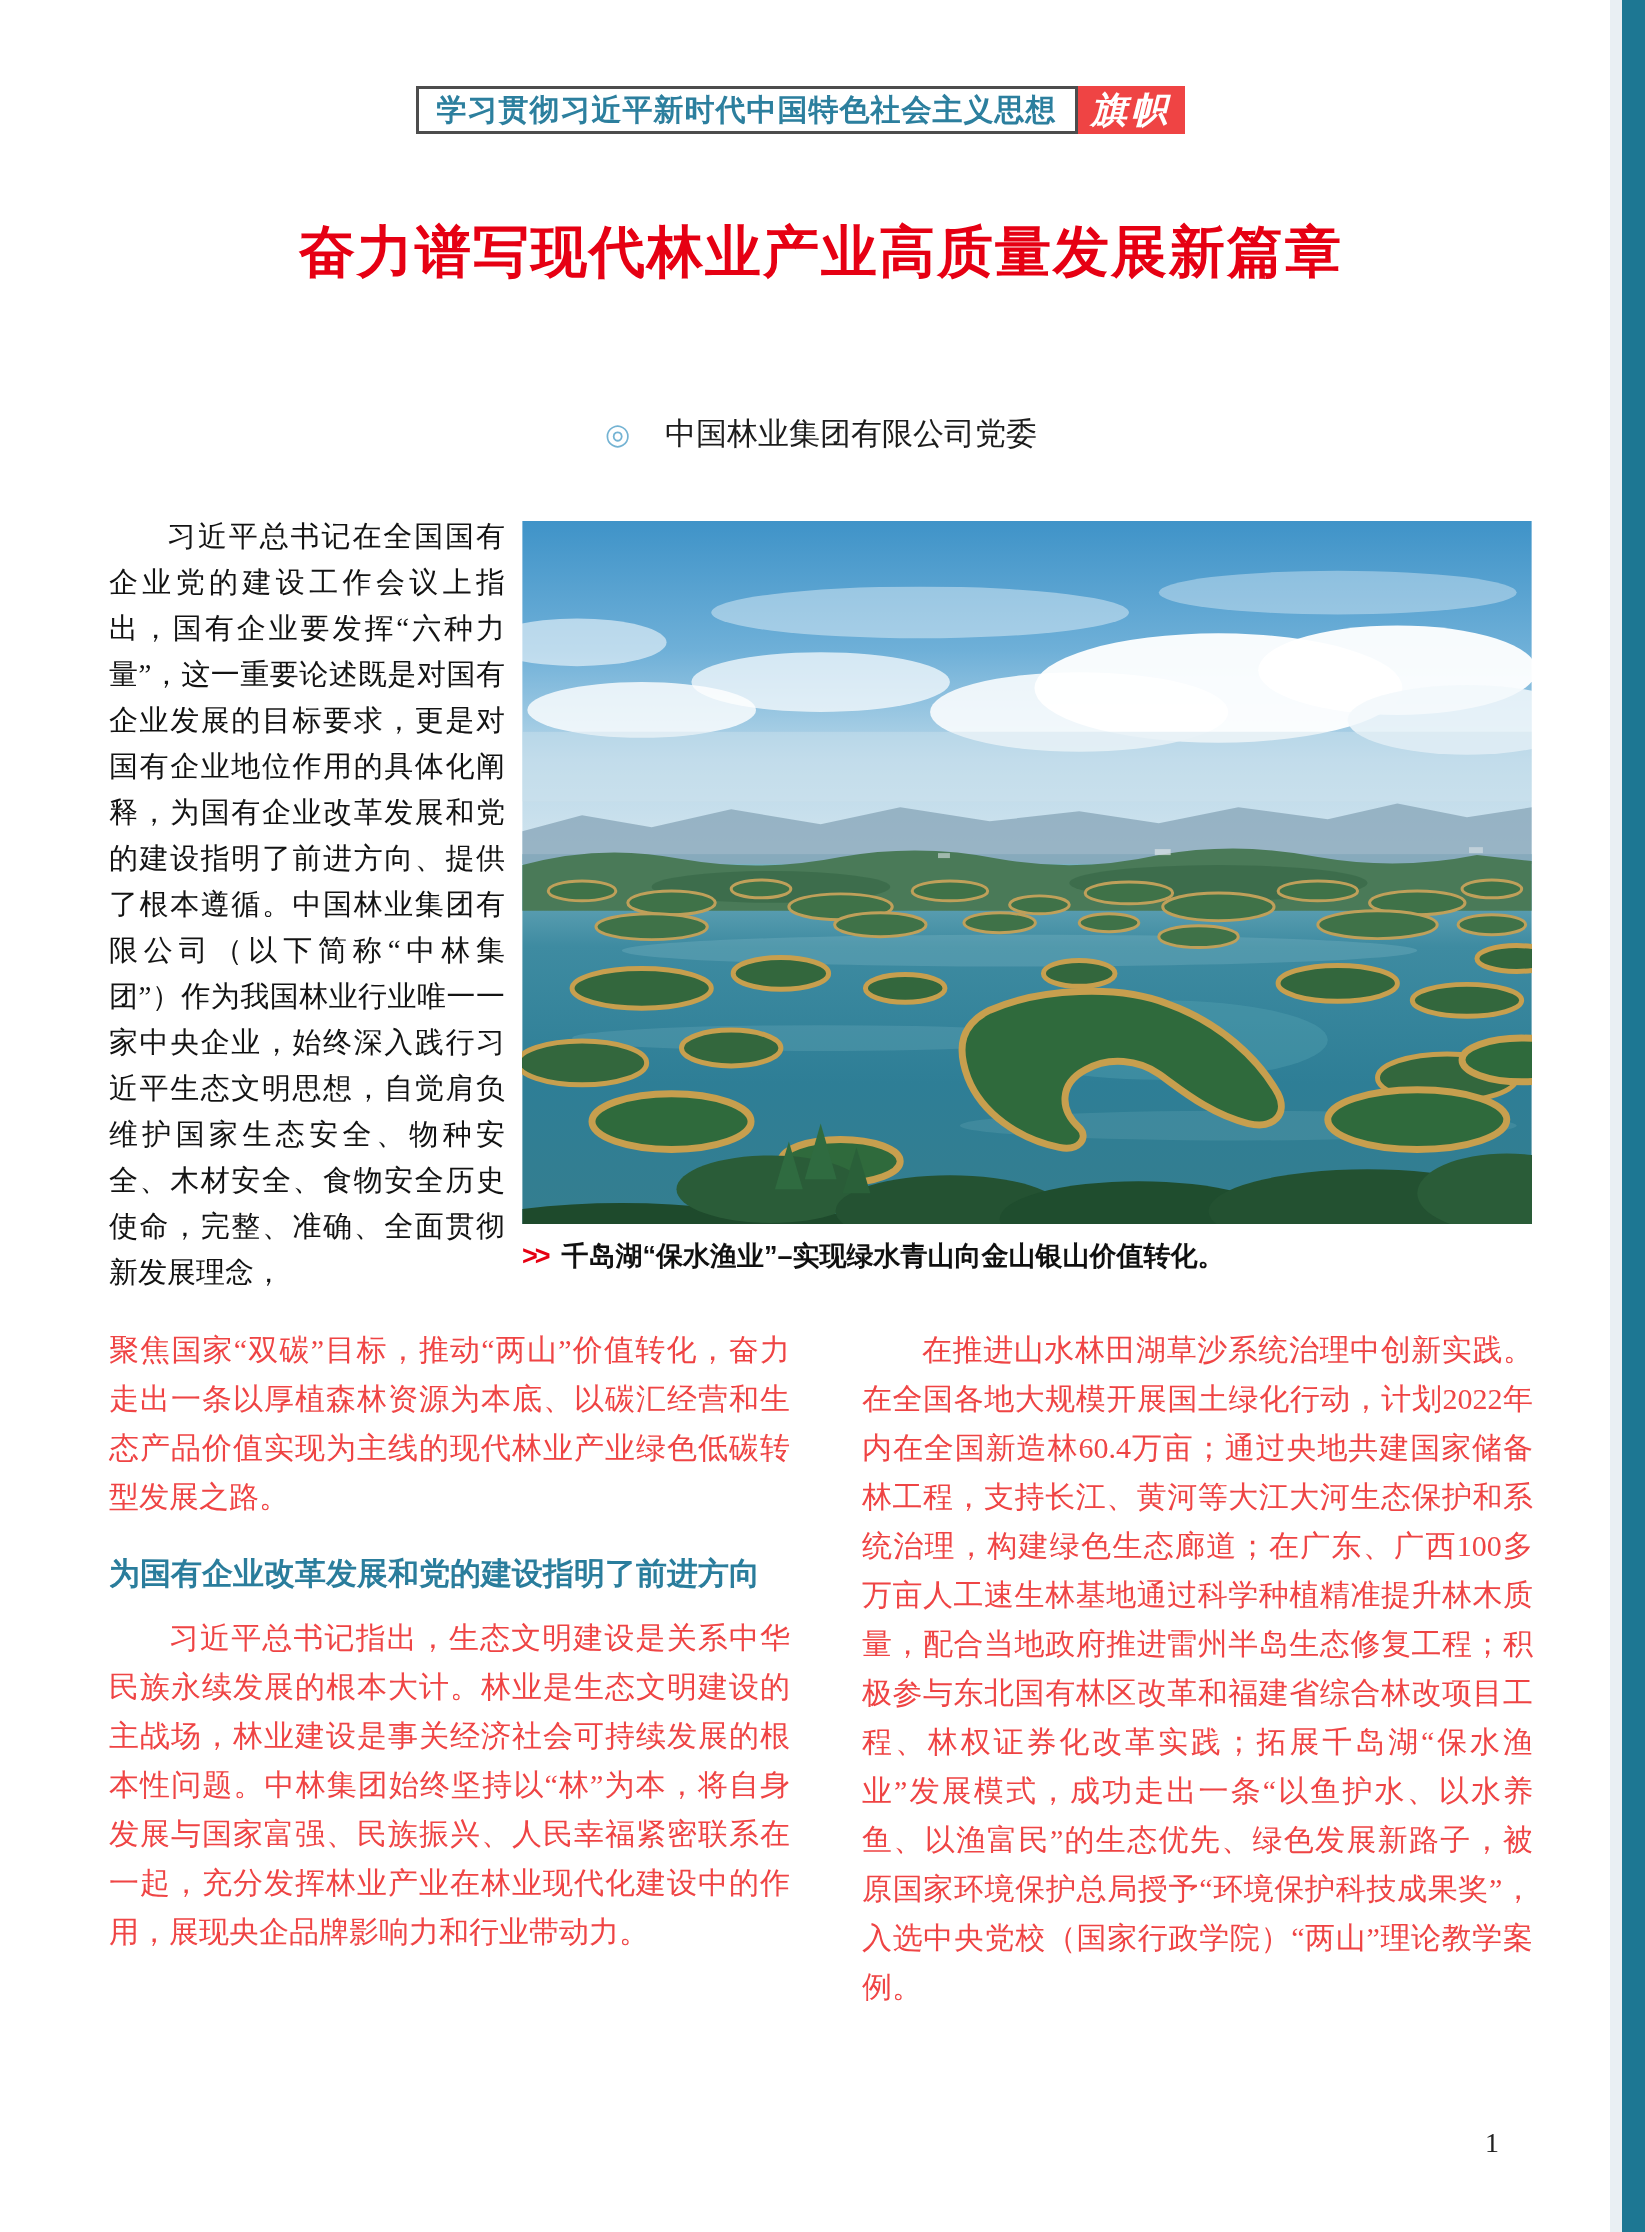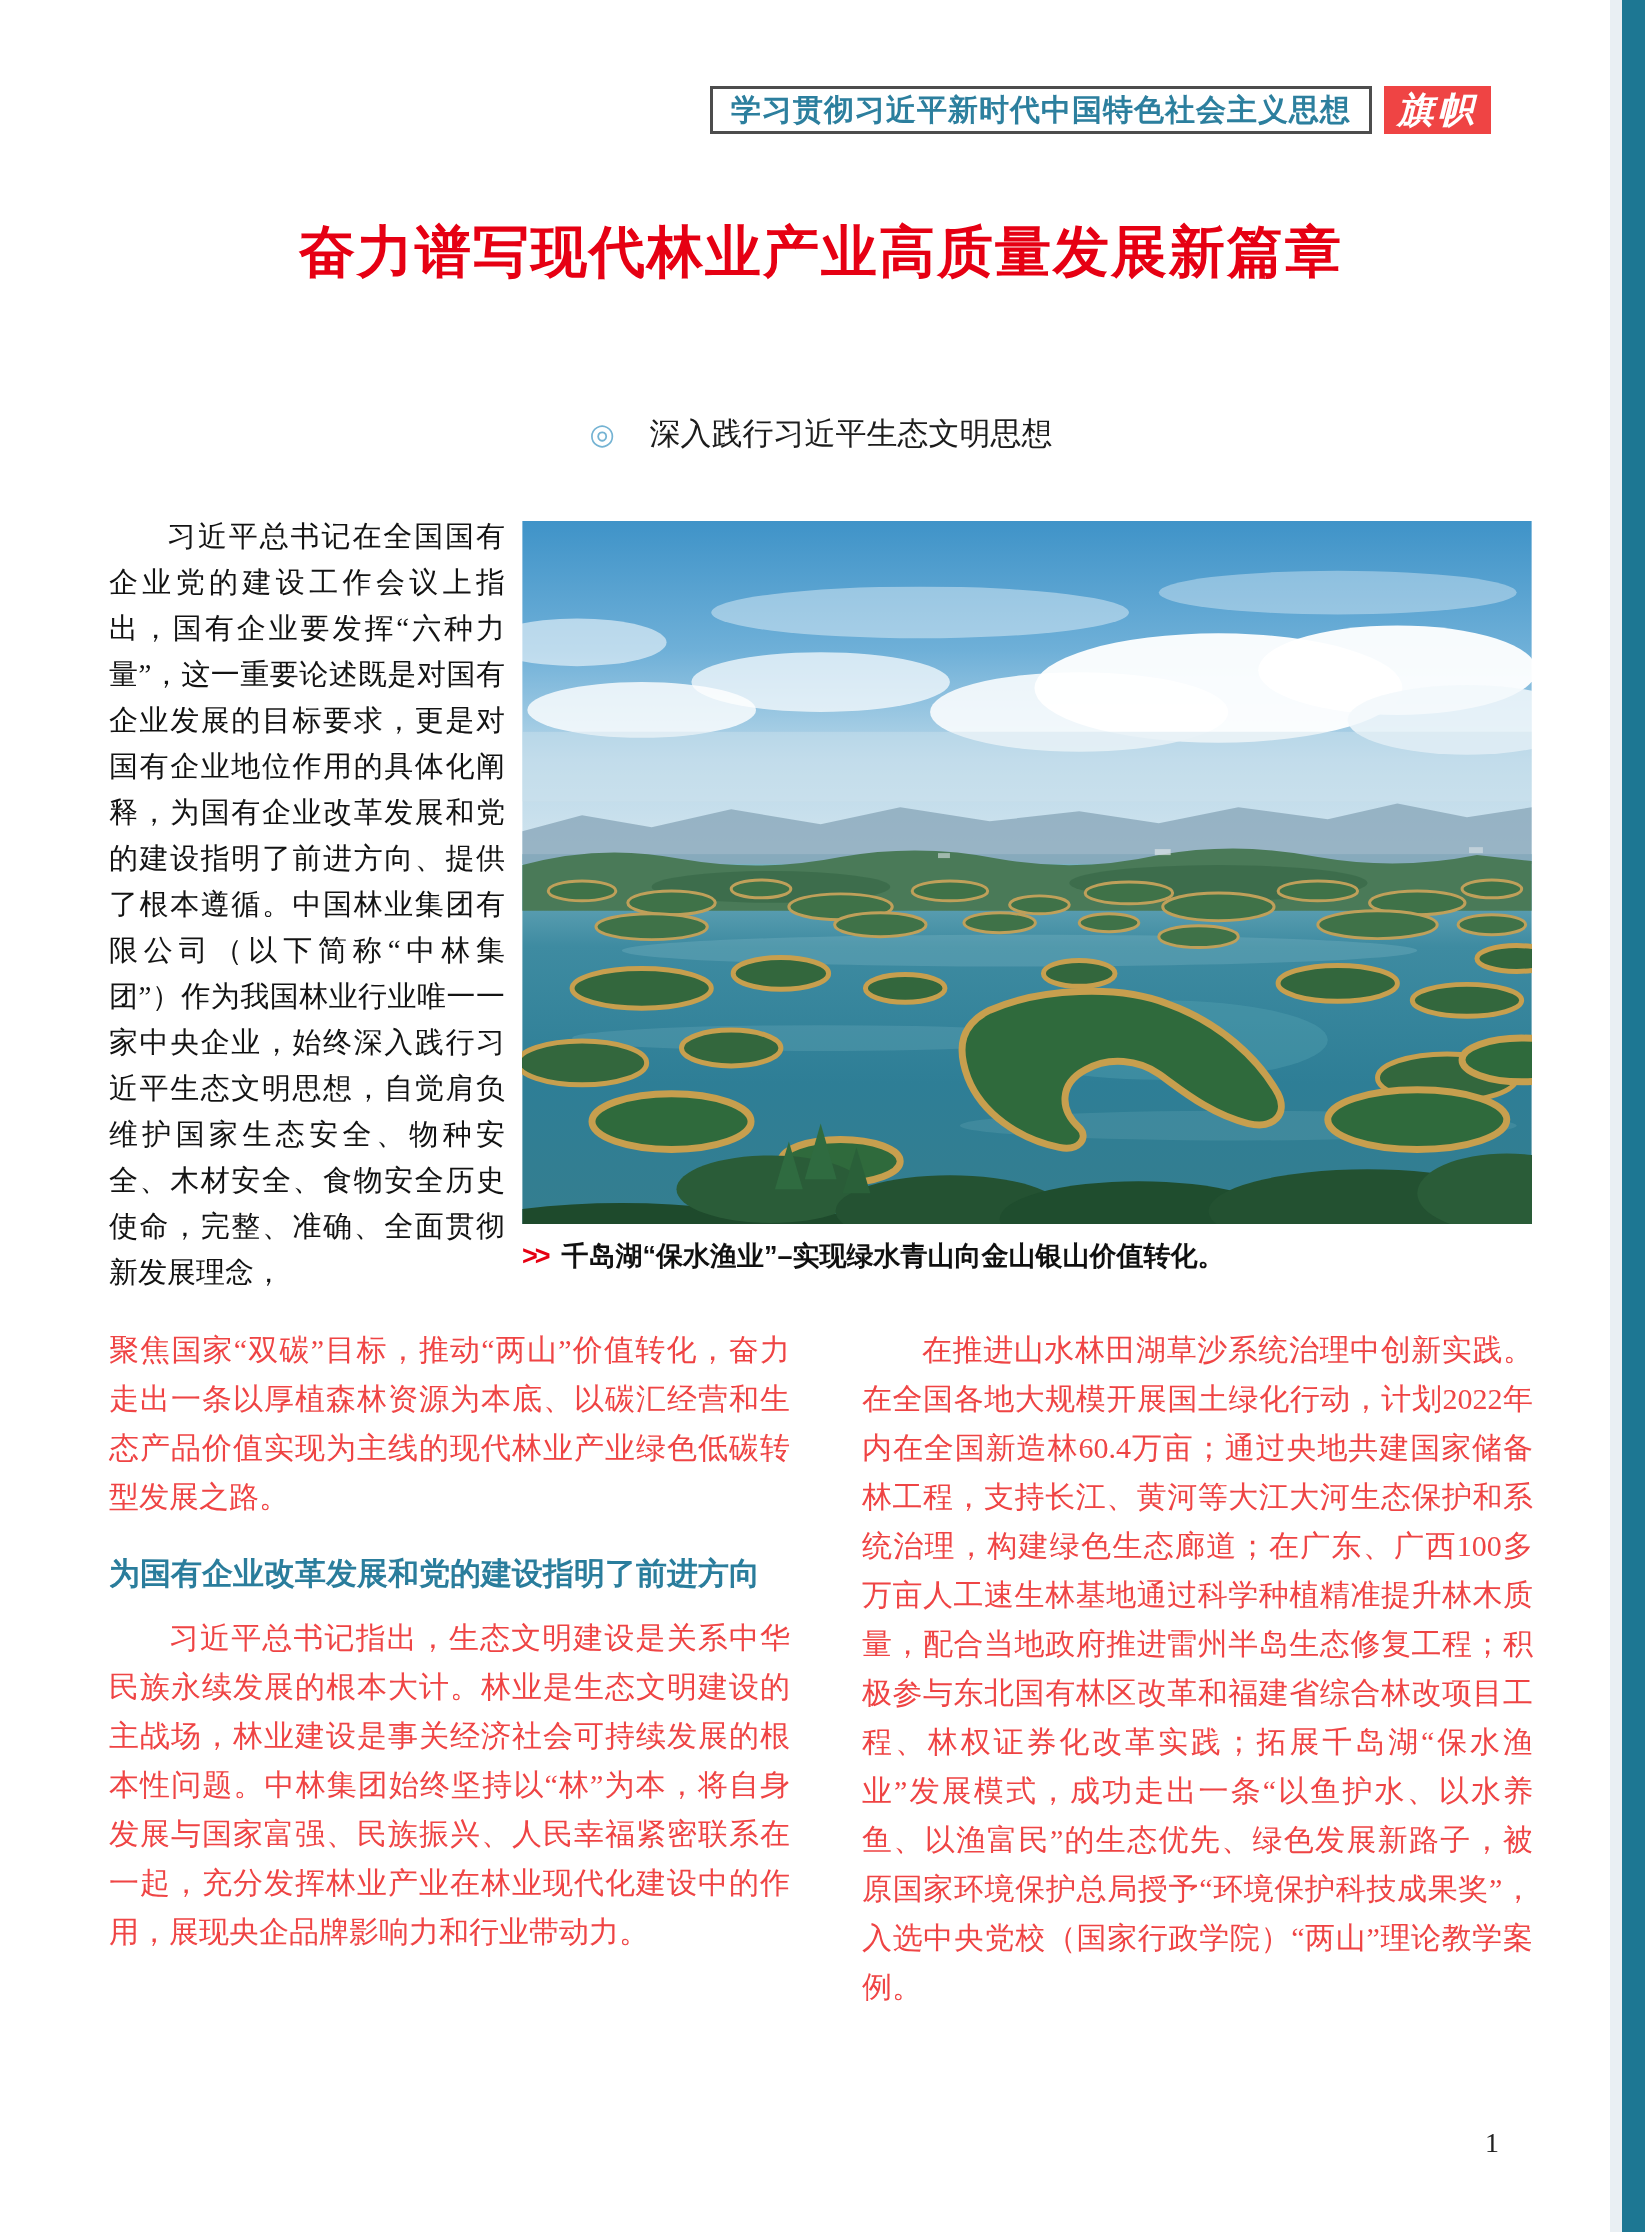--- a/index.html
+++ b/index.html
@@ -2,21 +2,21 @@
 <html><head>
 <meta charset="utf-8">
 <style>
   html,body { margin:0; padding:0; background:#ffffff; }
   .page { position:relative; width:1646px; height:2233px; background:#ffffff; overflow:hidden;
           font-family:"Liberation Serif","DejaVu Serif",serif; color:#151515; }
   .edge-light { position:absolute; top:0; right:24px; width:12px; height:2233px; background:#e9eff3; }
   .edge-teal  { position:absolute; top:0; right:0;  width:24px; height:2233px; background:#1d7793; }
   .content { margin:0 113px 0 109px; position:relative; }
 
-  .header-row { display:flex; justify-content:flex-end; align-items:stretch; padding-top:86px; margin-right:42px;gap:12px; }
+  .header-row { display:flex; justify-content:center; align-items:stretch; padding-top:86px; margin-right:42px; }
   .banner-box { border:3px solid #4d4d4d; box-sizing:border-box; height:48px; display:flex; align-items:center; padding:0 18px; background:#ffffff; }
   .banner-text { color:#2c7f9e; font-family:"Liberation Sans","DejaVu Sans",sans-serif; font-weight:bold; font-size:30px; letter-spacing:1px; white-space:nowrap; }
   .logo-box { width:107px; height:48px; background:#ef4444; color:#ffffff; display:flex; align-items:center; justify-content:center;
               font-family:"Liberation Serif",serif; font-weight:bold; font-style:italic; font-size:36px; letter-spacing:4px; }
 
   .title { margin-top:72px; text-align:center; color:#e60013; font-family:"Liberation Sans","DejaVu Sans",sans-serif;
            font-weight:bold; font-size:56px; line-height:92px; letter-spacing:2px; }
 
   .byline { margin-top:115px; text-align:center; font-family:"Liberation Sans","DejaVu Sans",sans-serif; font-size:31px; color:#1c1c1c; }
   .byline-marker { color:#74b3d3; font-size:29px; margin-right:26px; }
@@ -56,21 +56,21 @@
         <span>旗帜</span>
       </div>
     </div>
 
     <div class="title">
       <div>奋力谱写现代林业产业高质量发展新篇章</div>
     </div>
 
     <div class="byline">
       <span class="byline-marker">◎</span>
-      <span>深入践行习近平生态文明思想</span>
+      <span>中国林业集团有限公司党委</span>
     </div>
 
     <div class="row1">
       <p class="intro-col">习近平总书记在全国国有企业党的建设工作会议上指出，国有企业要发挥“六种力量”，这一重要论述既是对国有企业发展的目标要求，更是对国有企业地位作用的具体化阐释，为国有企业改革发展和党的建设指明了前进方向、提供了根本遵循。中国林业集团有限公司（以下简称“中林集团”）作为我国林业行业唯一一家中央企业，始终深入践行习近平生态文明思想，自觉肩负维护国家生态安全、物种安全、木材安全、食物安全历史使命，完整、准确、全面贯彻新发展理念，</p>
 
       <figure class="figure" style="margin:8px 0 0 17px;">
         <svg class="photo-svg" viewBox="0 0 1015 707" role="img">
           <defs>
             <linearGradient id="sky" x1="0" y1="0" x2="0" y2="1">
               <stop offset="0" stop-color="#3f93c8"></stop>

